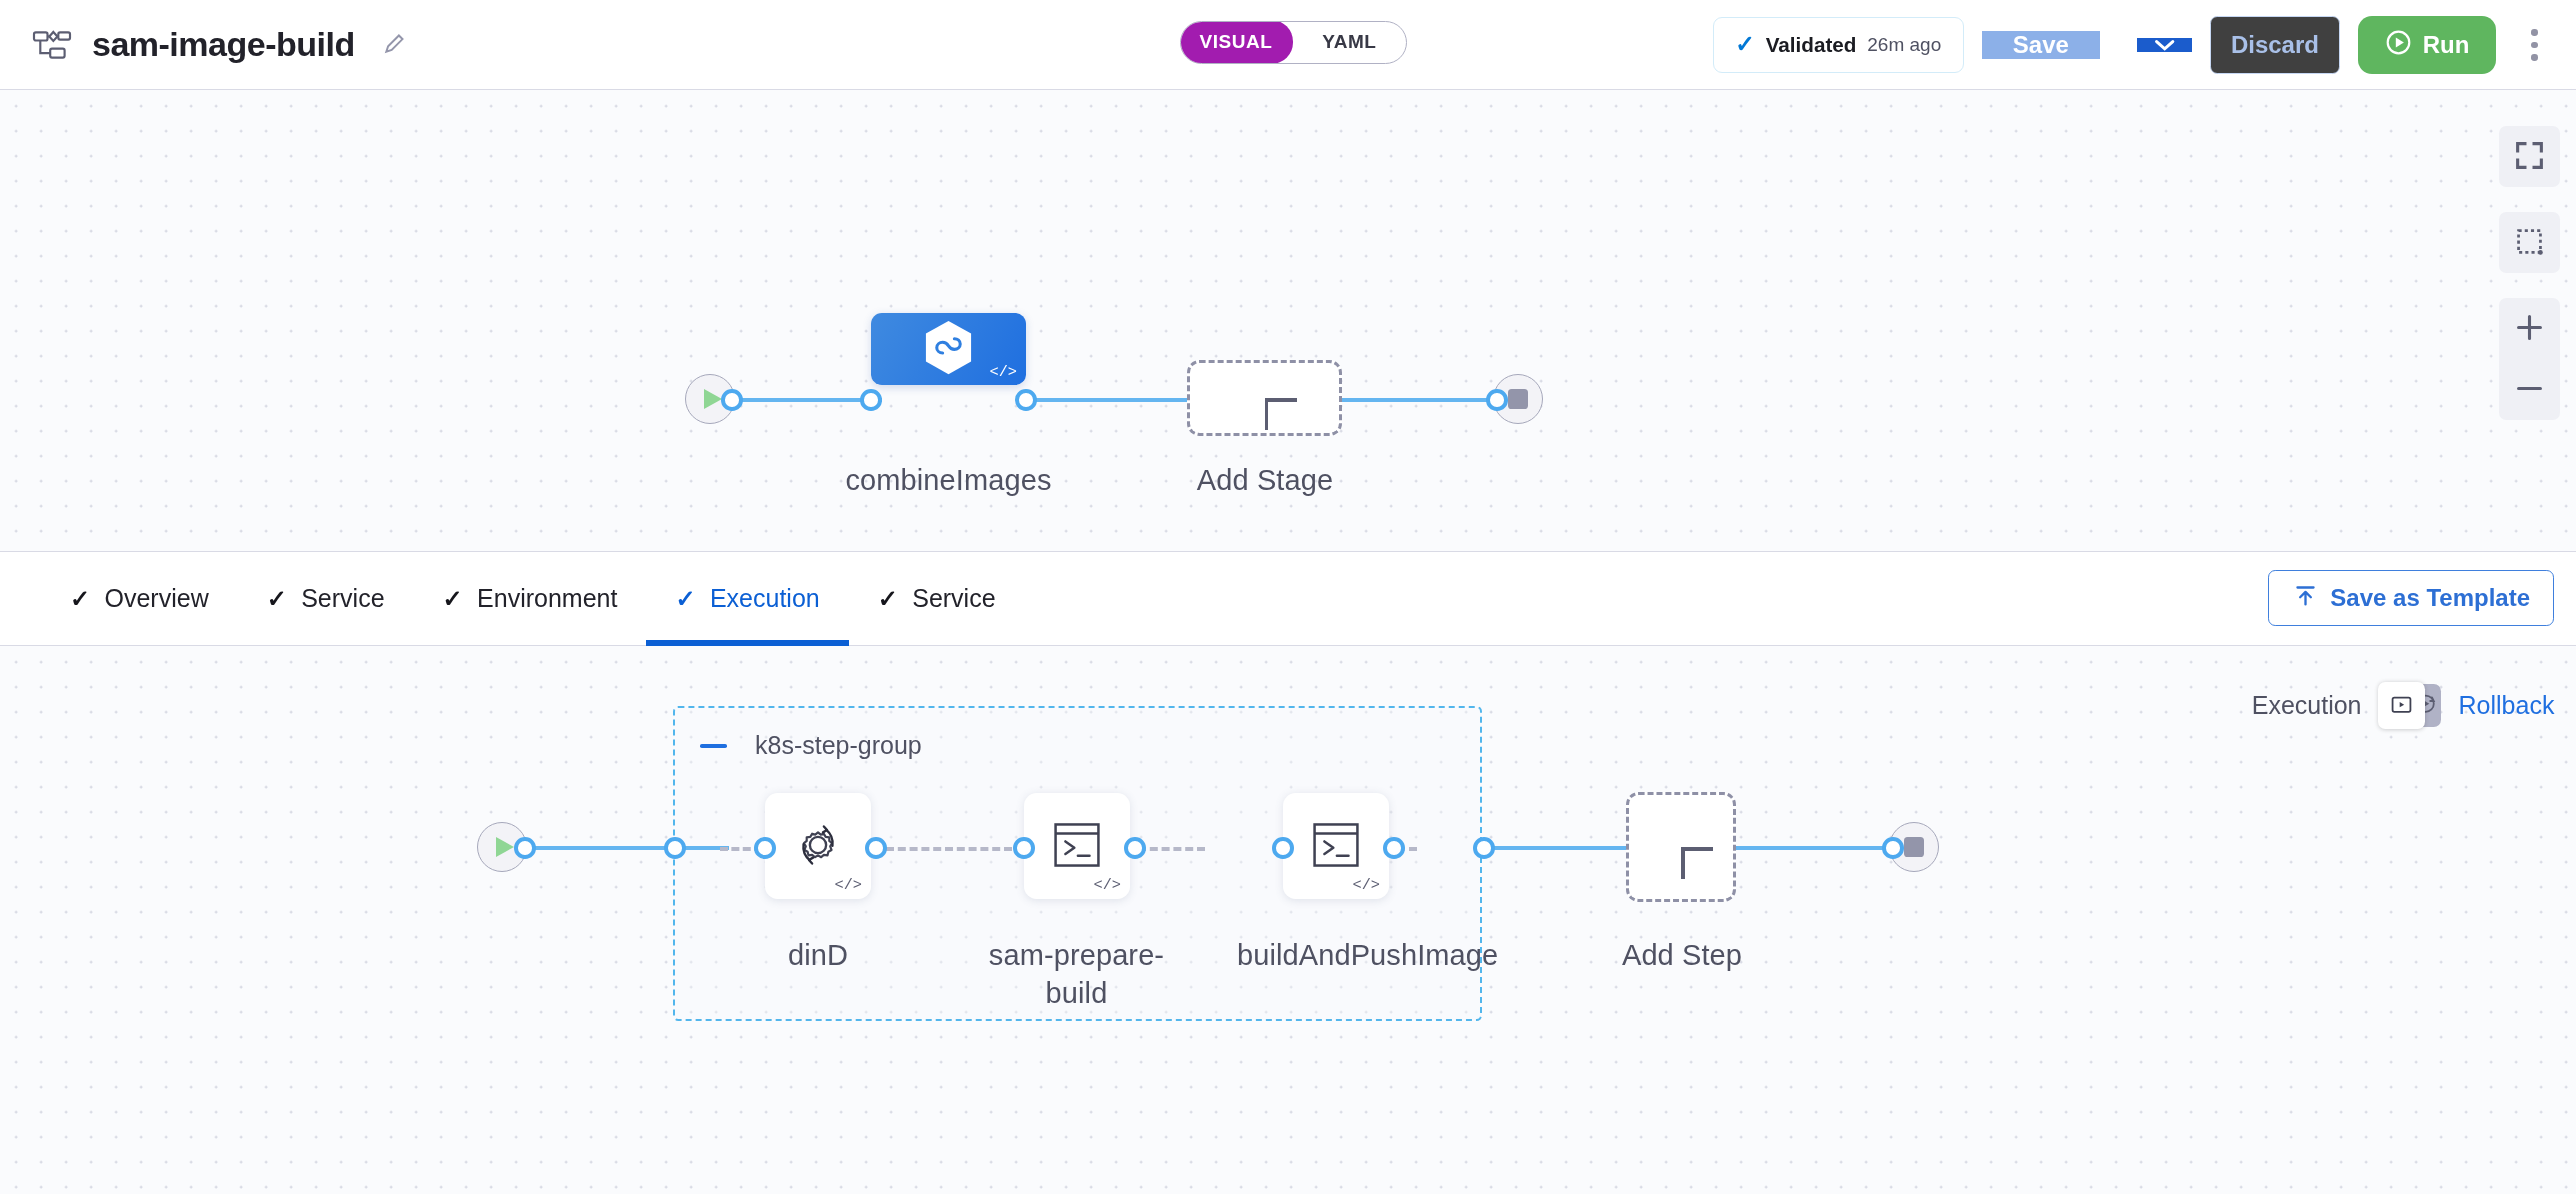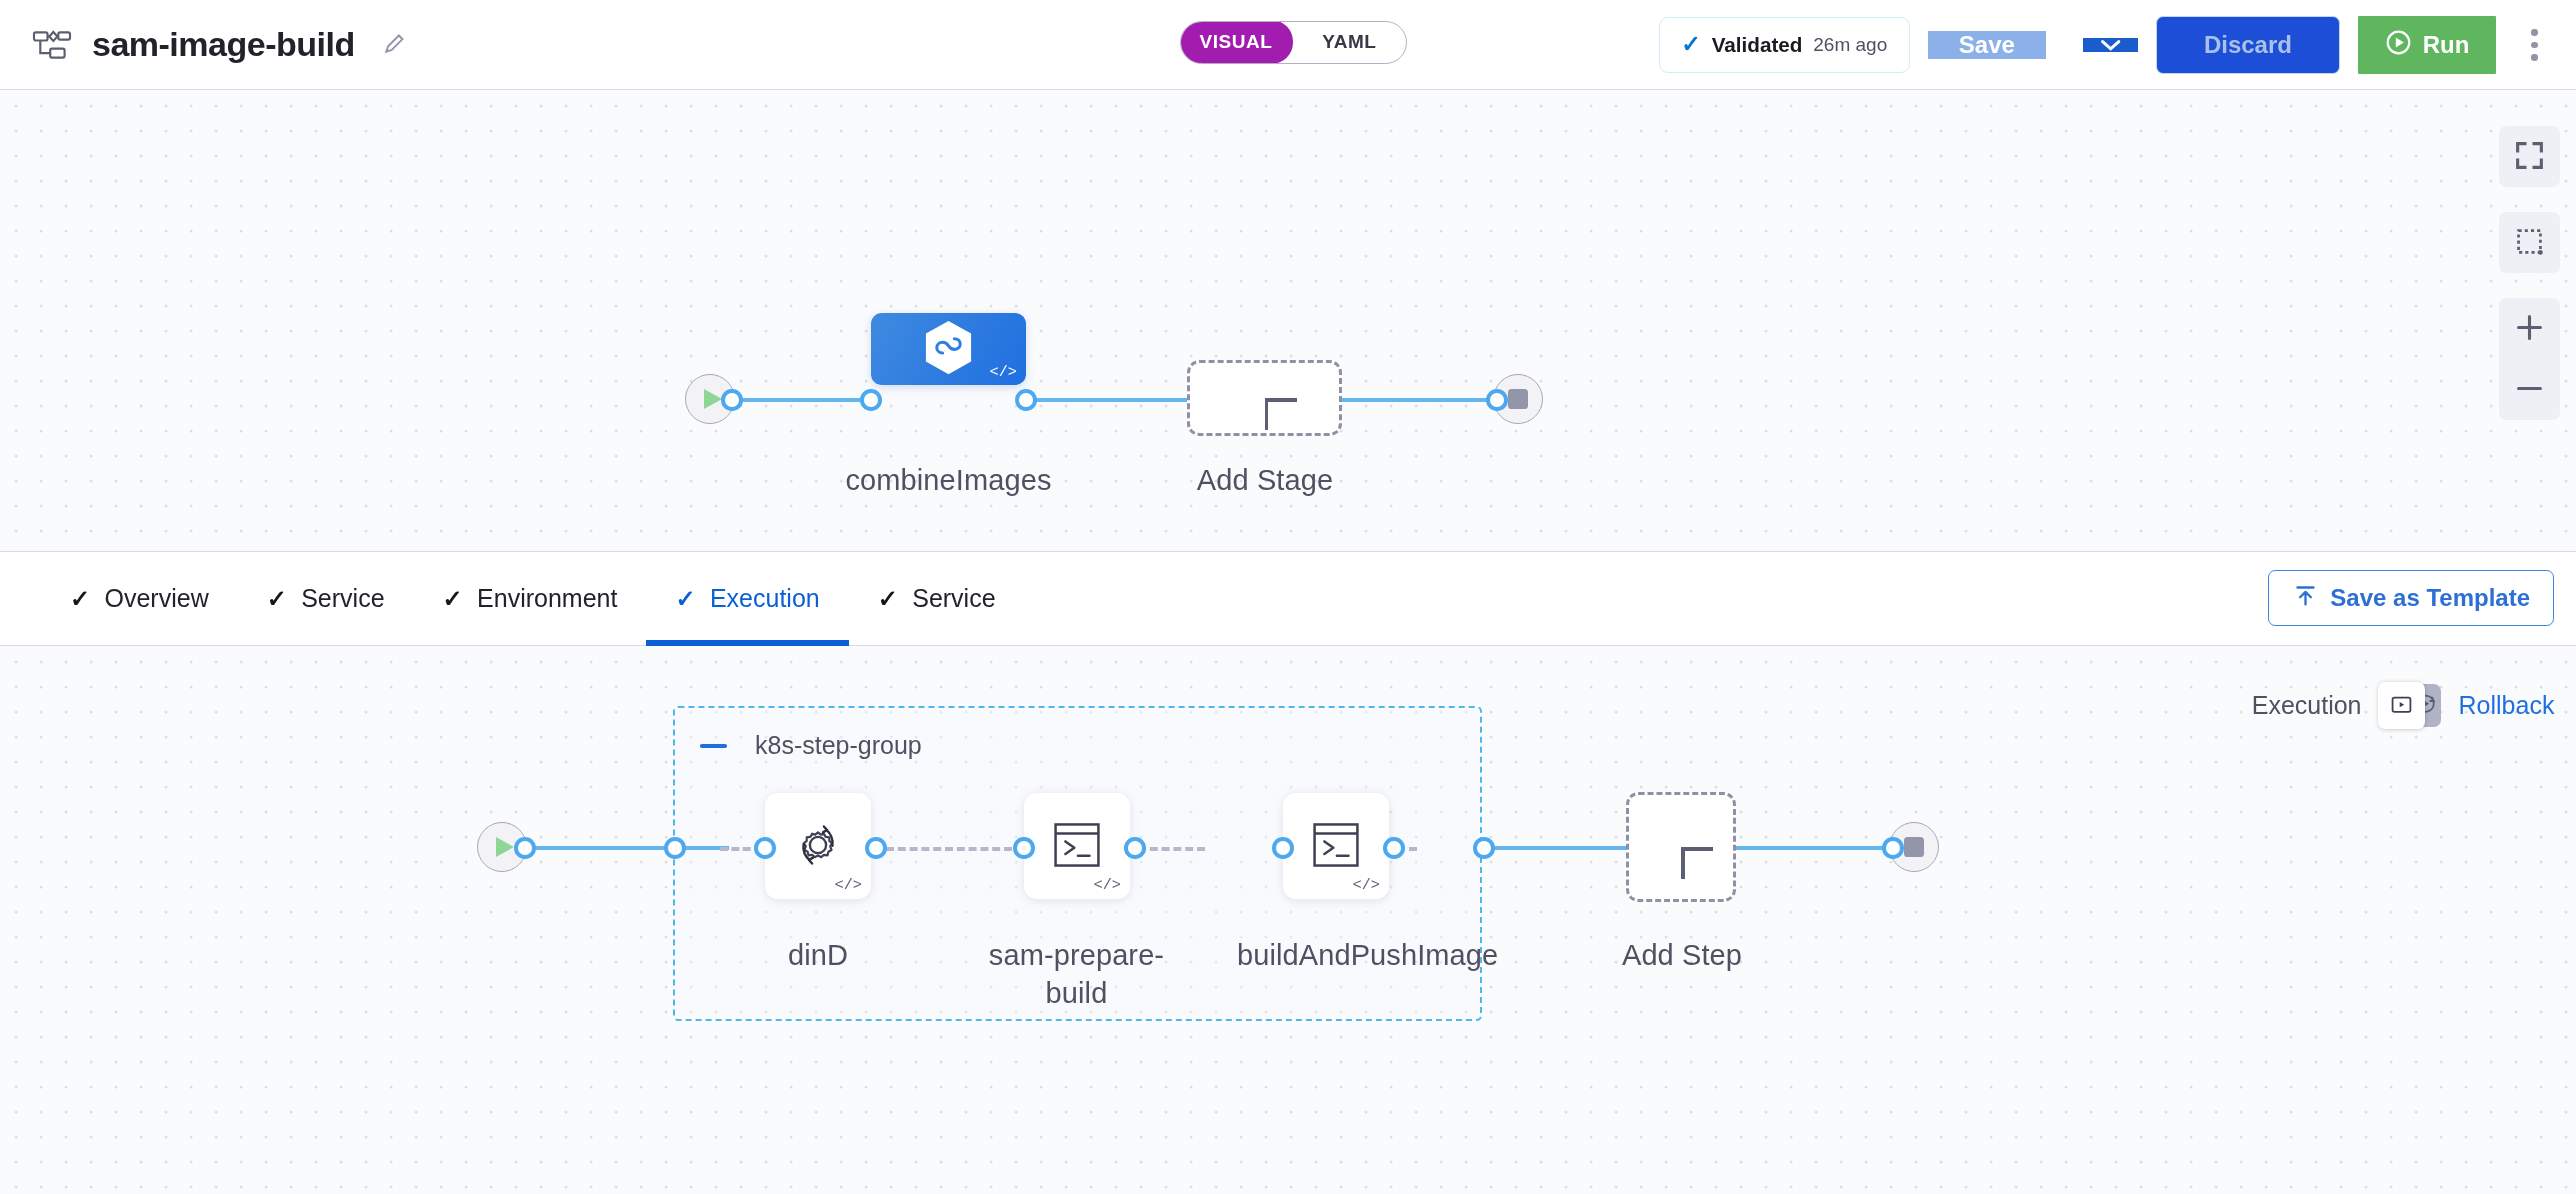--- a/index.html
+++ b/index.html
@@ -65,27 +65,27 @@
     padding: 0 31px; border: none; cursor: pointer;
     font-family: "Liberation Sans", sans-serif;
   }
   .save-caret {
     background: #1b5ccc; width: 56px; display: flex; align-items: center; justify-content: center;
     cursor: pointer; border-left: 1.8px solid #ffffff;
   }
   .save-caret svg { display: block; }
 
   .discard-btn {
-    height: 58px; border: 1.8px solid #c6d7f3; border-radius: 7.2px; background: #1d4ed8;
-    color: #a9c0e8; font-size: 24px; font-weight: bold; padding: 0 47px;
+    height: 58px; border: 1.8px solid #c6d7f3; border-radius: 7.2px; background: #404040;
+    color: #a9c0e8; font-size: 24px; font-weight: bold; padding: 0 20px;
     display: flex; align-items: center; justify-content: center; cursor: pointer;
     font-family: "Liberation Sans", sans-serif;
   }
   .run-btn {
-    height: 58px; background: #5fb65f; border: none; border-radius: 1px;
+    height: 58px; background: #5fb65f; border: none; border-radius: 14px;
     color: #ffffff; font-size: 24px; font-weight: bold;
     display: flex; align-items: center; gap: 10.8px; padding: 0 27px; cursor: pointer;
     font-family: "Liberation Sans", sans-serif;
   }
   .kebab { width: 40px; height: 58px; display: flex; flex-direction: column;
            align-items: center; justify-content: center; gap: 6.3px; cursor: pointer; }
   .kebab i { width: 6.3px; height: 6.3px; border-radius: 50%; background: #9293a5; display: block; }
 
   
   .canvas {

